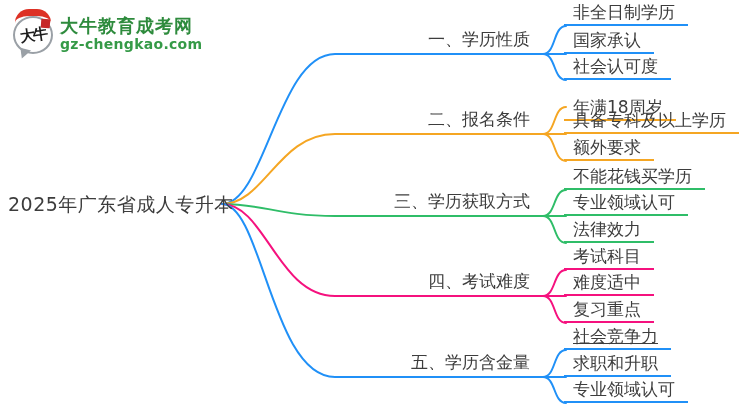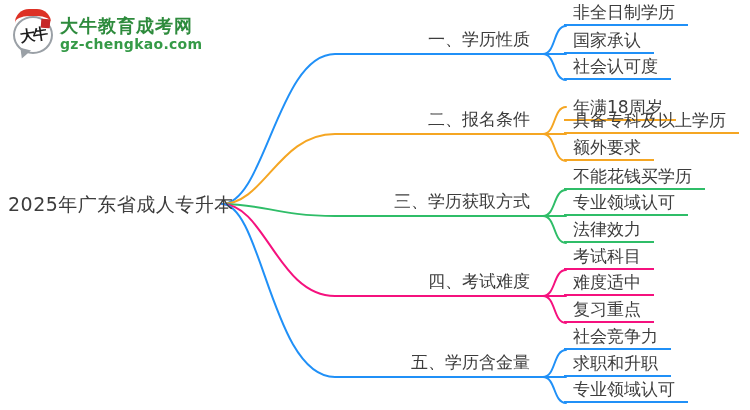--- a/index.html
+++ b/index.html
@@ -128,17 +128,17 @@
   <div class="leaf" style="top: 137px; border-bottom-color: rgb(245, 166, 35);">额外要求</div>
 
   <div class="leaf" style="top: 166px; border-bottom-color: rgb(47, 189, 104);">不能花钱买学历</div>
   <div class="leaf" style="top: 192px; border-bottom-color: rgb(47, 189, 104);">专业领域认可</div>
   <div class="leaf" style="top: 219px; border-bottom-color: rgb(47, 189, 104);">法律效力</div>
 
   <div class="leaf" style="top: 246px; border-bottom-color: rgb(245, 17, 126);">考试科目</div>
   <div class="leaf" style="top: 272px; border-bottom-color: rgb(245, 17, 126);">难度适中</div>
   <div class="leaf" style="top: 299px; border-bottom-color: rgb(245, 17, 126);">复习重点</div>
 
-  <div class="leaf" style="top: 326px; border-bottom-color: rgb(32, 144, 247);">社会竞争力</div>
+  <div class="leaf" style="top: 326px; border-bottom-color: rgb(32, 144, 247); text-decoration: underline;">社会竞争力</div>
   <div class="leaf" style="top: 353px; border-bottom-color: rgb(32, 144, 247);">求职和升职</div>
   <div class="leaf" style="top: 379px; border-bottom-color: rgb(32, 144, 247);">专业领域认可</div>
 
 </div>
 
 </body></html>

